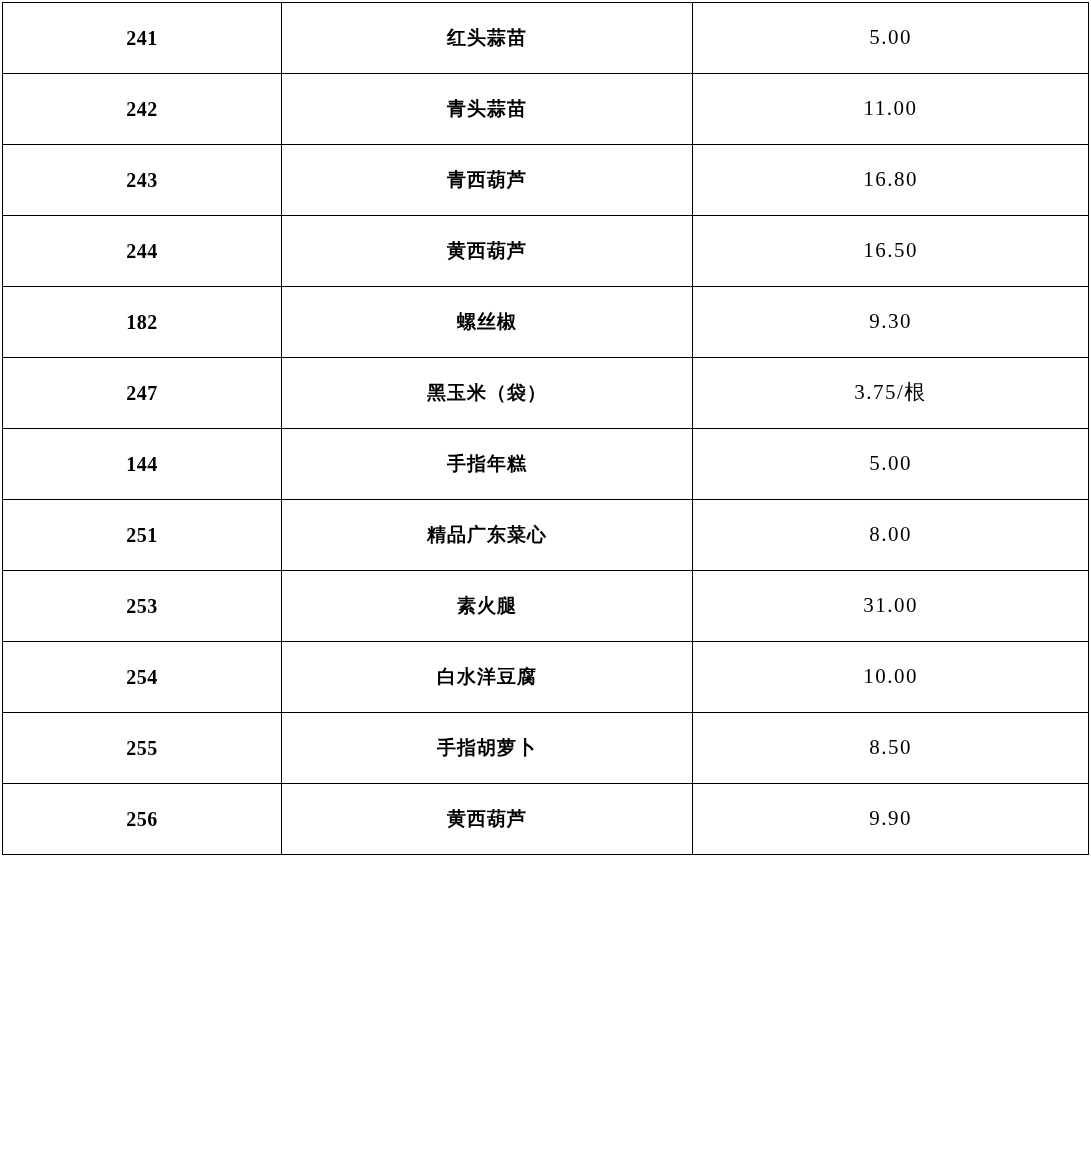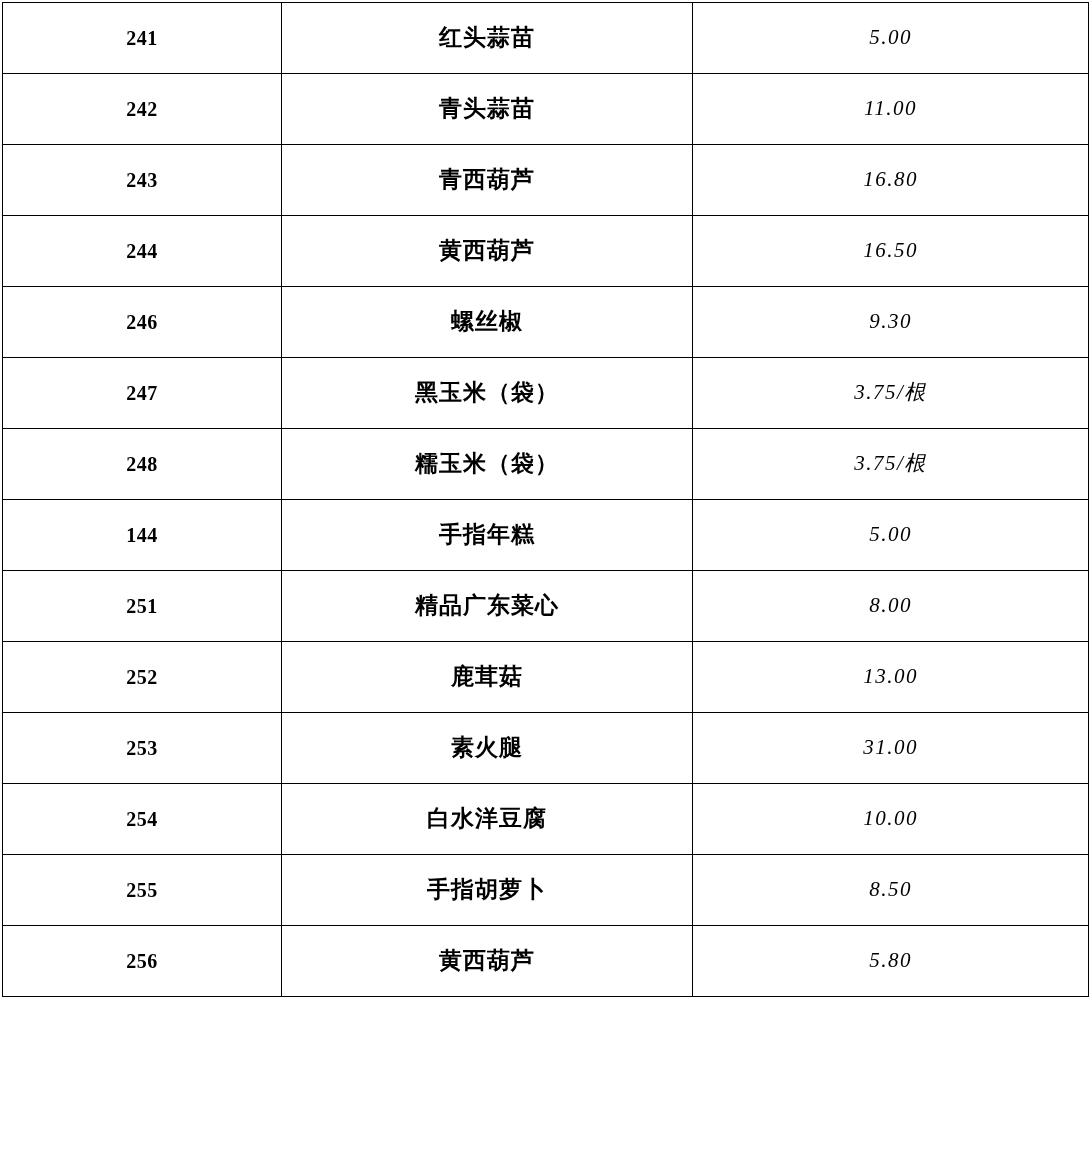--- a/index.html
+++ b/index.html
@@ -38,29 +38,28 @@
   }
 
   .cell-index {
     font-weight: bold;
     font-size: 20px;
     letter-spacing: 0.5px;
   }
 
   .cell-name {
     font-weight: bold;
-    font-size: 23px;
+    font-size: 19px;
     letter-spacing: 1px;
   }
 
   .cell-price {
     font-weight: normal;
     font-size: 21px;
     letter-spacing: 1.5px;
-    font-style: italic;
   }
 </style>
 </head>
 <body>
 
 <table class="price-table">
   <colgroup>
     <col class="col-index">
     <col class="col-name">
     <col class="col-price">
@@ -80,63 +79,53 @@
         <td class="cell-index">243</td>
         <td class="cell-name">青西葫芦</td>
         <td class="cell-price">16.80</td>
       </tr>
       <tr>
         <td class="cell-index">244</td>
         <td class="cell-name">黄西葫芦</td>
         <td class="cell-price">16.50</td>
       </tr>
       <tr>
-        <td class="cell-index">246</td>
+        <td class="cell-index">182</td>
         <td class="cell-name">螺丝椒</td>
         <td class="cell-price">9.30</td>
       </tr>
       <tr>
         <td class="cell-index">247</td>
         <td class="cell-name">黑玉米（袋）</td>
-        <td class="cell-price">3.75/根</td>
-      </tr>
-      <tr>
-        <td class="cell-index">248</td>
-        <td class="cell-name">糯玉米（袋）</td>
         <td class="cell-price">3.75/根</td>
       </tr>
       <tr>
         <td class="cell-index">144</td>
         <td class="cell-name">手指年糕</td>
         <td class="cell-price">5.00</td>
       </tr>
       <tr>
         <td class="cell-index">251</td>
         <td class="cell-name">精品广东菜心</td>
         <td class="cell-price">8.00</td>
-      </tr>
-      <tr>
-        <td class="cell-index">252</td>
-        <td class="cell-name">鹿茸菇</td>
-        <td class="cell-price">13.00</td>
       </tr>
       <tr>
         <td class="cell-index">253</td>
         <td class="cell-name">素火腿</td>
         <td class="cell-price">31.00</td>
       </tr>
       <tr>
         <td class="cell-index">254</td>
         <td class="cell-name">白水洋豆腐</td>
         <td class="cell-price">10.00</td>
       </tr>
       <tr>
         <td class="cell-index">255</td>
         <td class="cell-name">手指胡萝卜</td>
         <td class="cell-price">8.50</td>
       </tr>
       <tr>
         <td class="cell-index">256</td>
         <td class="cell-name">黄西葫芦</td>
-        <td class="cell-price">5.80</td>
+        <td class="cell-price">9.90</td>
       </tr>
     </tbody>
 </table>
 
 </body></html>

